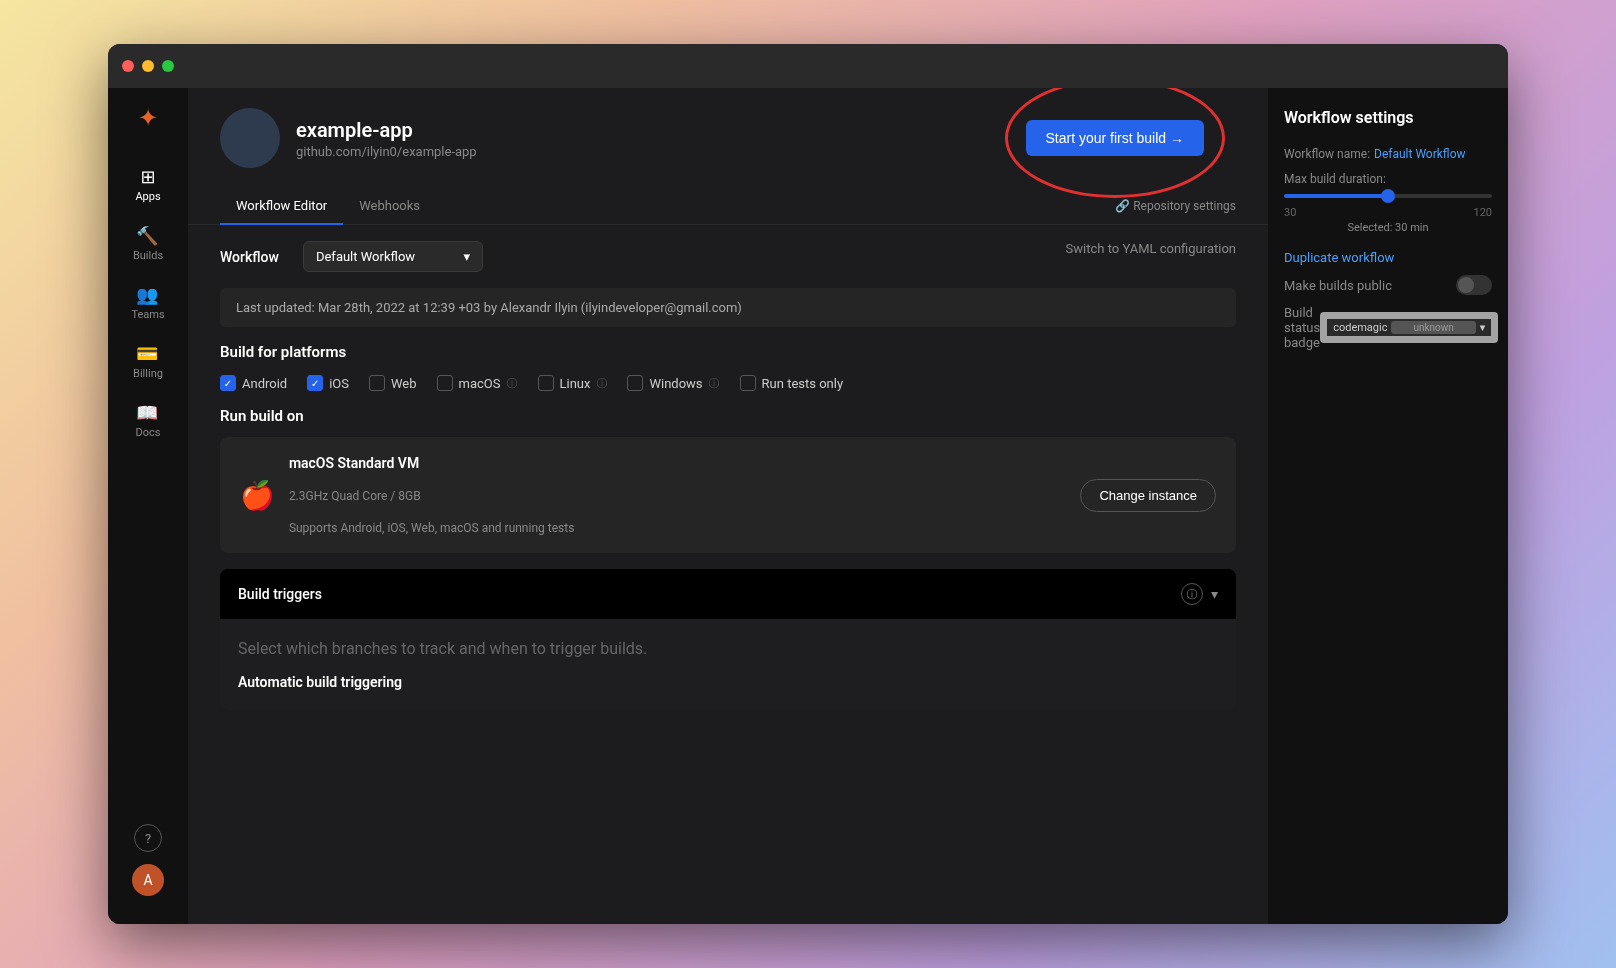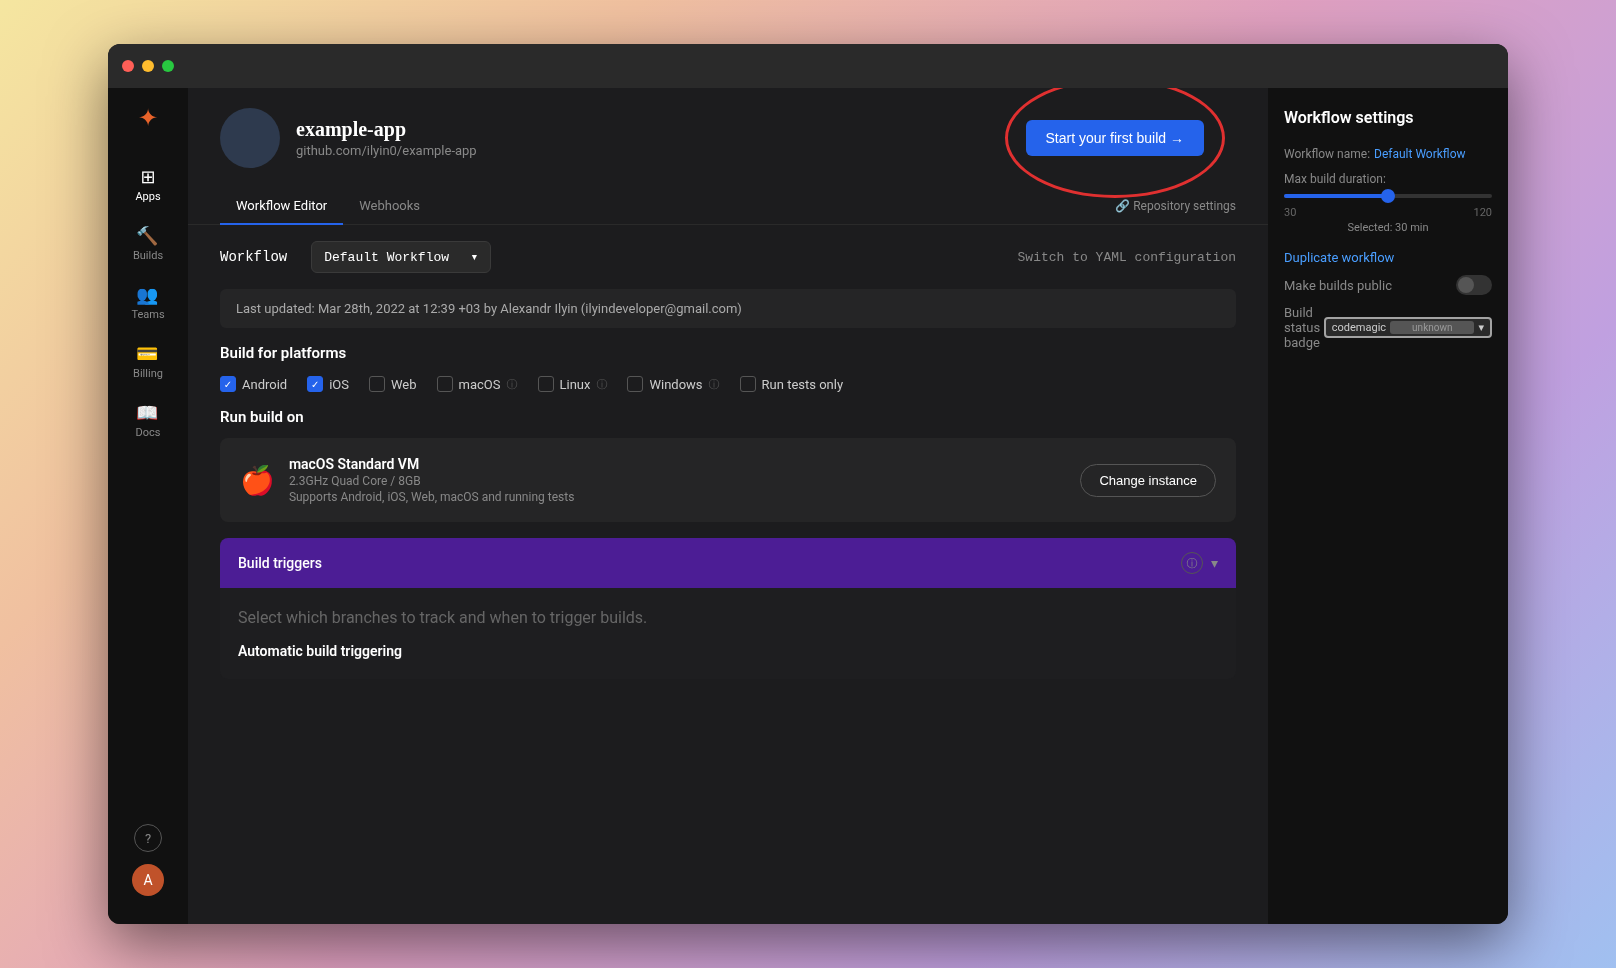--- a/index.html
+++ b/index.html
@@ -120,21 +120,20 @@
       width: 60px; height: 60px;
       border-radius: 50%;
       background: #2e3a4e;
       margin-right: 16px;
       flex-shrink: 0;
     }
     .app-info h2 {
       color: #fff;
       font-size: 20px;
       font-weight: 600;
-      font-family: Liberation Serif, serif;
     }
     .app-info p {
       color: #888;
       font-size: 13px;
       margin-top: 2px;
     }
     .start-build-area {
       position: relative;
       margin-left: auto;
       margin-right: 32px;
@@ -190,24 +189,22 @@
       color: #888;
       font-size: 12px;
       cursor: pointer;
       display: flex;
       align-items: center;
       gap: 4px;
     }
     
     .workflow-row {
       display: flex;
-      align-items: center;
       padding: 16px 32px;
       justify-content: space-between;
-      font-family: Liberation Mono, monospace;
     }
     .workflow-label {
       color: #fff;
       font-size: 14px;
       font-weight: 500;
       margin-right: 12px;
     }
     .workflow-select {
       background: #2a2a2a;
       border: 1px solid #3a3a3a;
@@ -307,37 +304,37 @@
       color: #ccc;
     }
     .instance-details h3 {
       color: #fff;
       font-size: 14px;
       font-weight: 600;
     }
     .instance-details p {
       color: #888;
       font-size: 12px;
-      margin-top: 2px;
+      margin-top: 18px;
     }
     .change-instance-btn {
       background: transparent;
       border: 1.5px solid #555;
       color: #fff;
       padding: 8px 18px;
       border-radius: 20px;
       font-size: 13px;
       cursor: pointer;
     }
     
     .build-triggers-section {
       padding: 0 32px 16px 32px;
     }
     .triggers-header {
-      background: #4c1d95;
+      background: #000000;
       border-radius: 8px 8px 0 0;
       padding: 14px 18px;
       display: flex;
       align-items: center;
       justify-content: space-between;
       cursor: pointer;
       text-align: center;
     }
     .triggers-title {
       color: #fff;
@@ -482,21 +479,21 @@
       align-items: center;
       justify-content: space-between;
       margin-bottom: 10px;
     }
     .badge-label {
       color: #888;
       font-size: 13px;
     }
     .badge-value {
       background: #2a2a2a;
-      border: 2px solid #a3a3a3;
+      border: 7px solid #a3a3a3;
       border-radius: 4px;
       padding: 2px 6px;
       font-size: 11px;
       color: #ccc;
       display: flex; align-items: center; gap: 4px;
       cursor: pointer;
     }
     .badge-unknown {
       background: #555;
       color: #999;

